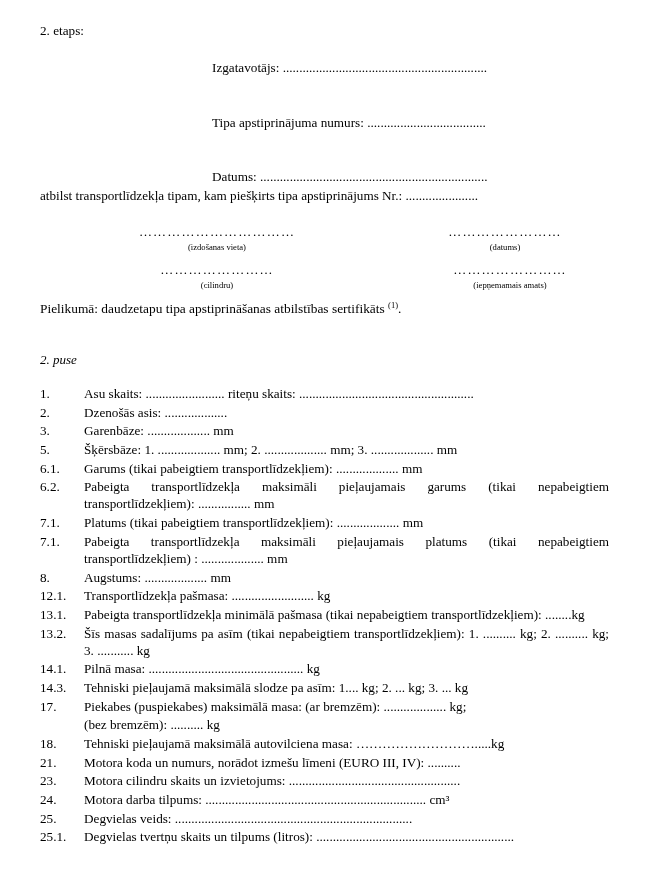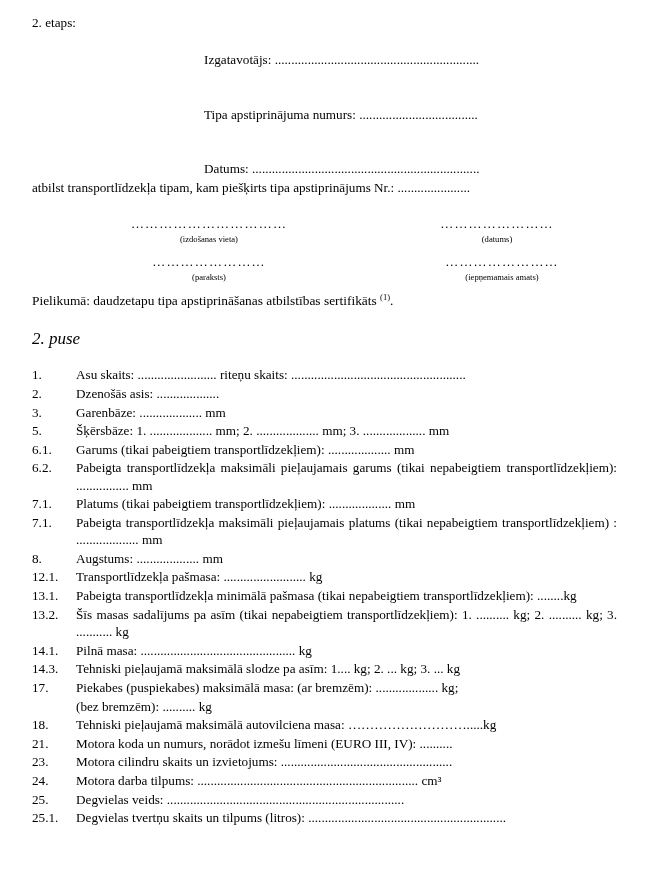--- a/index.html
+++ b/index.html
@@ -13,21 +13,21 @@
     font-family: "Liberation Serif", "DejaVu Serif", serif;
     color: #000000;
     font-size: 13.2px;
     line-height: 1.30;
     overflow: hidden;
   }
   .page {
     position: relative;
     width: 645px;
     height: 816px;
-    padding: 4px;
+    padding: 12px;
     box-sizing: border-box;
   }
   .inner {
     padding: 10px 24px 0 28px;
   }
 
   
   .stage-block {
     display: flex;
     align-items: flex-start;
@@ -84,23 +84,23 @@
   .sig-d { left: 375px; top: 38px; width: 190px; }
 
   .annex {
     margin-top: 4px;
     font-size: 13.4px;
     font-family: Liberation Serif, serif;
   }
   .annex sup { font-size: 8.5px; }
 
   .side-title {
-    margin-top: 18px;
+    margin-top: 34px;
     font-style: italic;
-    font-size: 17px;
+    font-size: 13px;
   }
 
   
   .list {
     margin-top: 16px;
   }
   .row {
     display: flex;
     align-items: flex-start;
     margin-bottom: 1.5px;
@@ -140,21 +140,21 @@
       <div class="sig-cell sig-a">
         <div class="dotline">……………………………</div>
         <div class="caption">(izdošanas vieta)</div>
       </div>
       <div class="sig-cell sig-b">
         <div class="dotline">……………………</div>
         <div class="caption">(datums)</div>
       </div>
       <div class="sig-cell sig-c">
         <div class="dotline">……………………</div>
-        <div class="caption">(paraksts)</div>
+        <div class="caption">(cilindru)</div>
       </div>
       <div class="sig-cell sig-d">
         <div class="dotline">……………………</div>
         <div class="caption">(iepņemamais amats)</div>
       </div>
     </div>
 
     <div class="annex"><span>Pielikumā: daudzetapu tipa apstiprināšanas atbilstības sertifikāts </span><sup>(1)</sup><span>.</span></div>
 
     <div class="side-title">2. puse</div>

